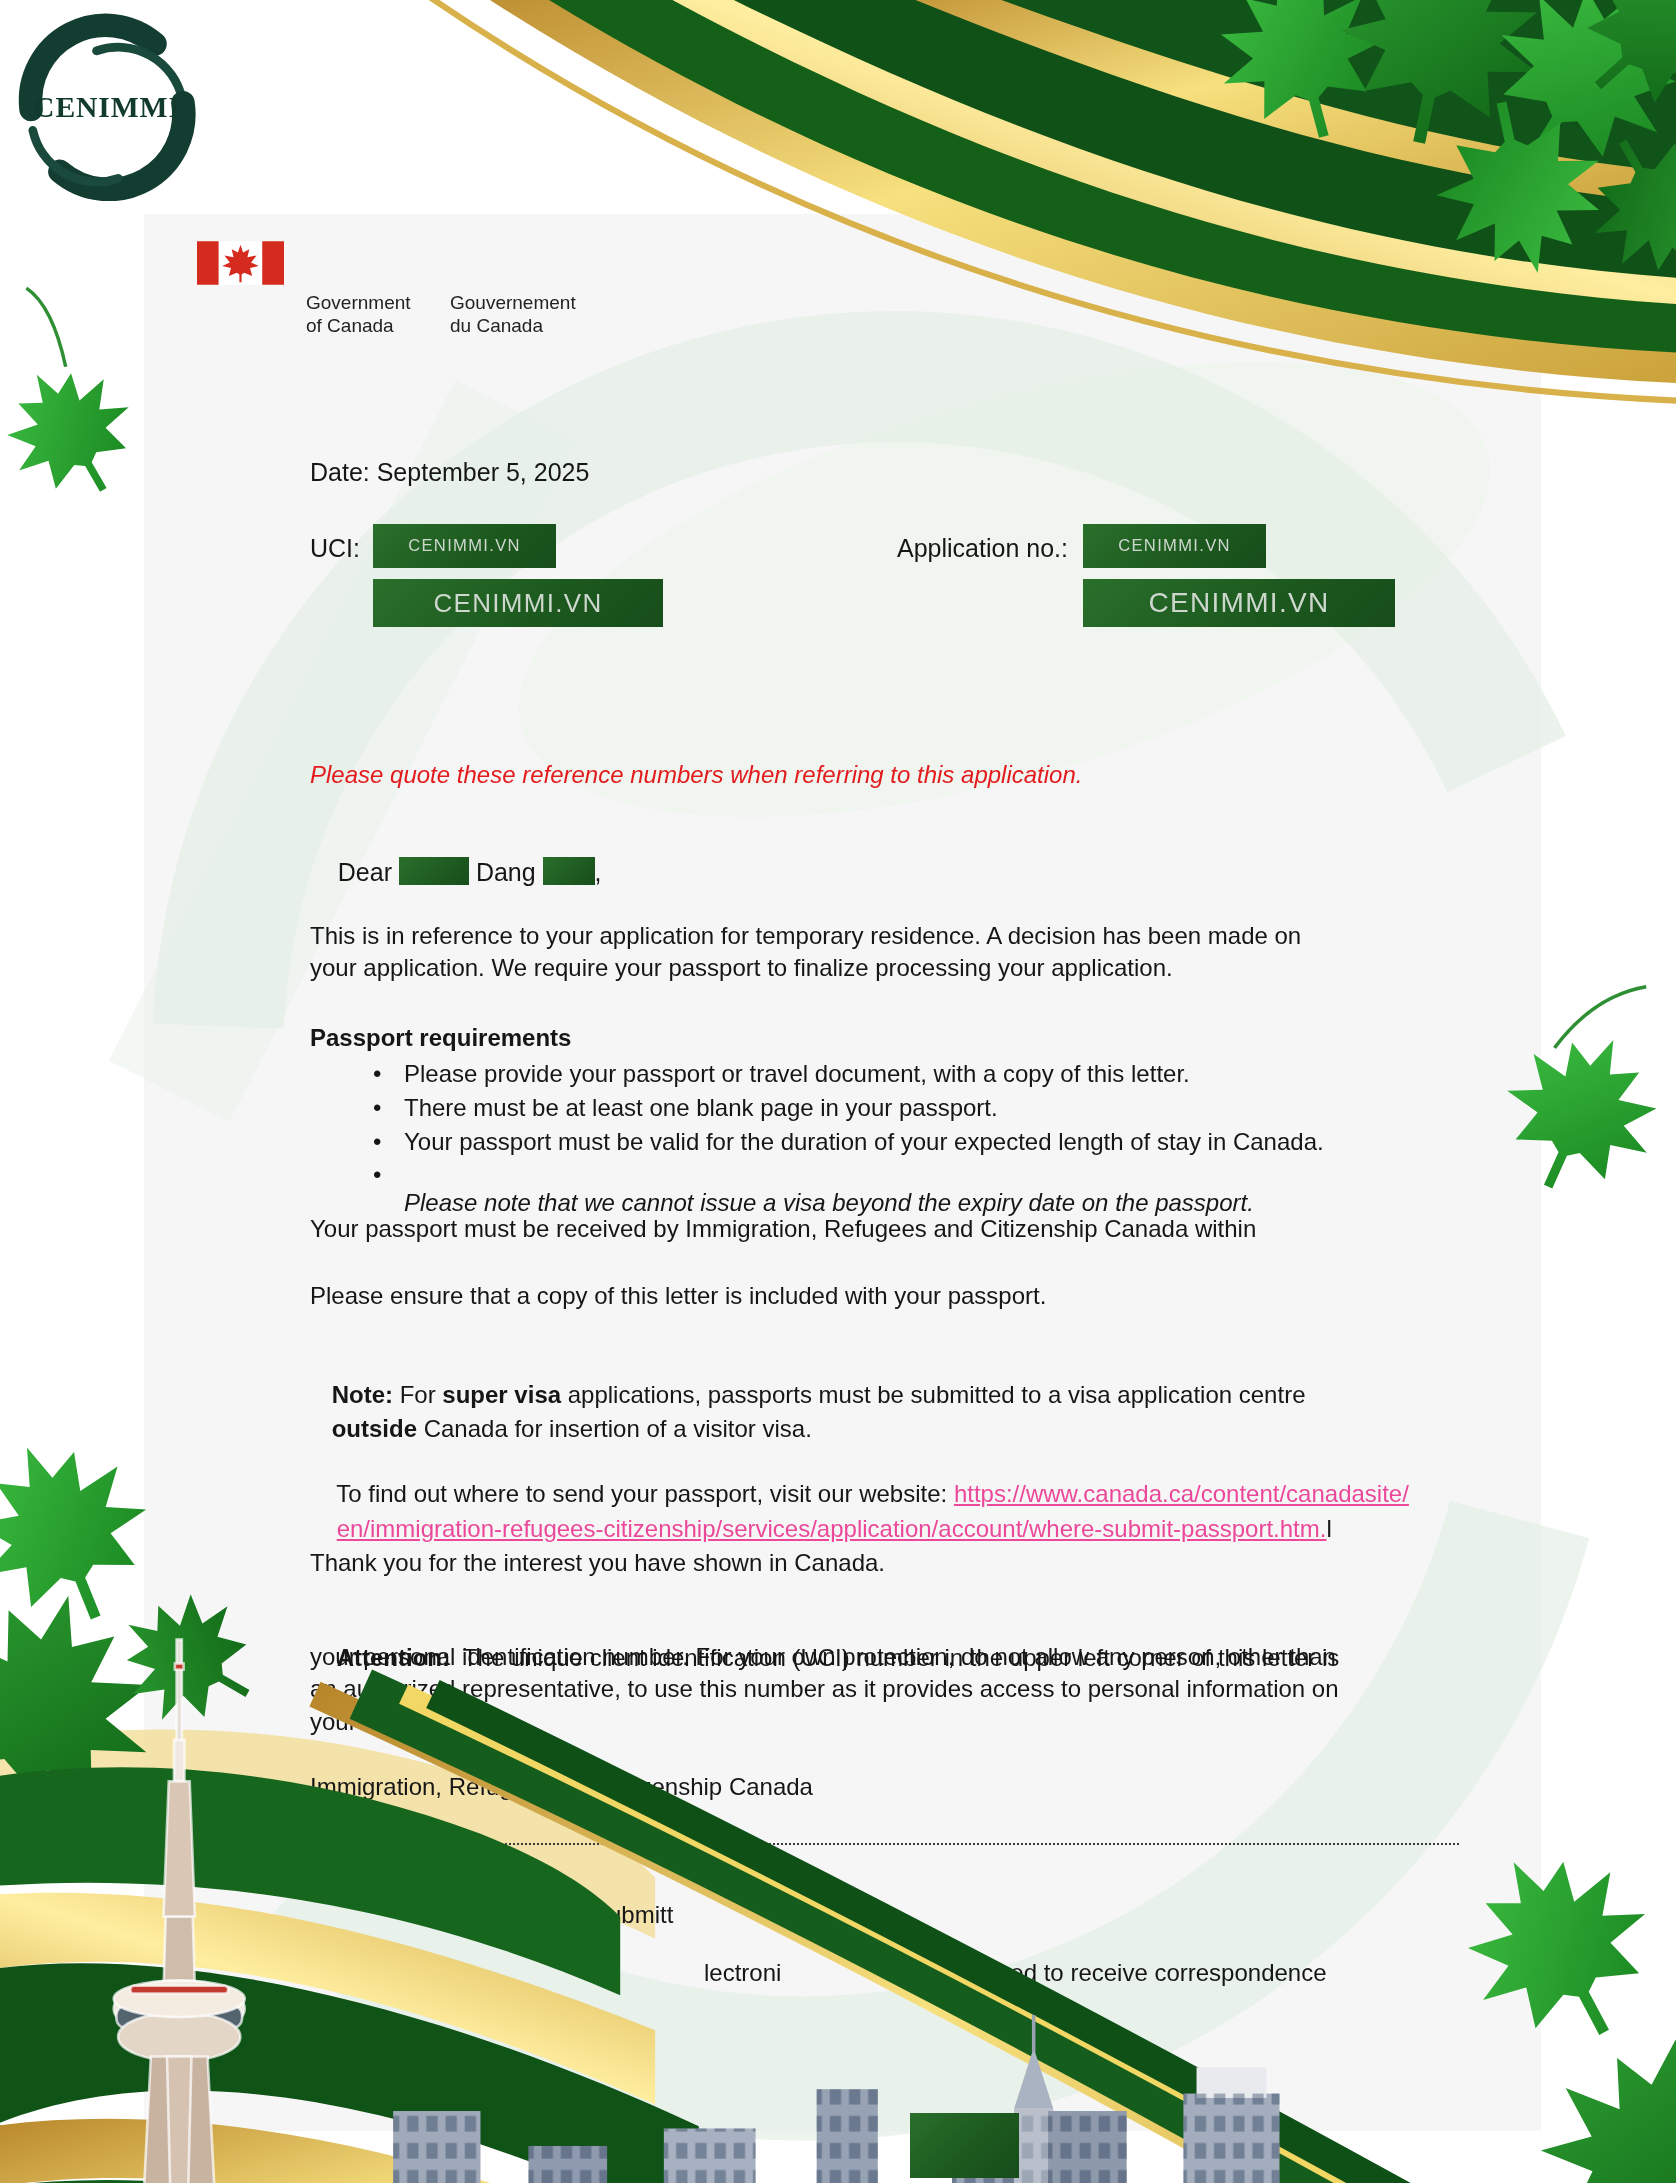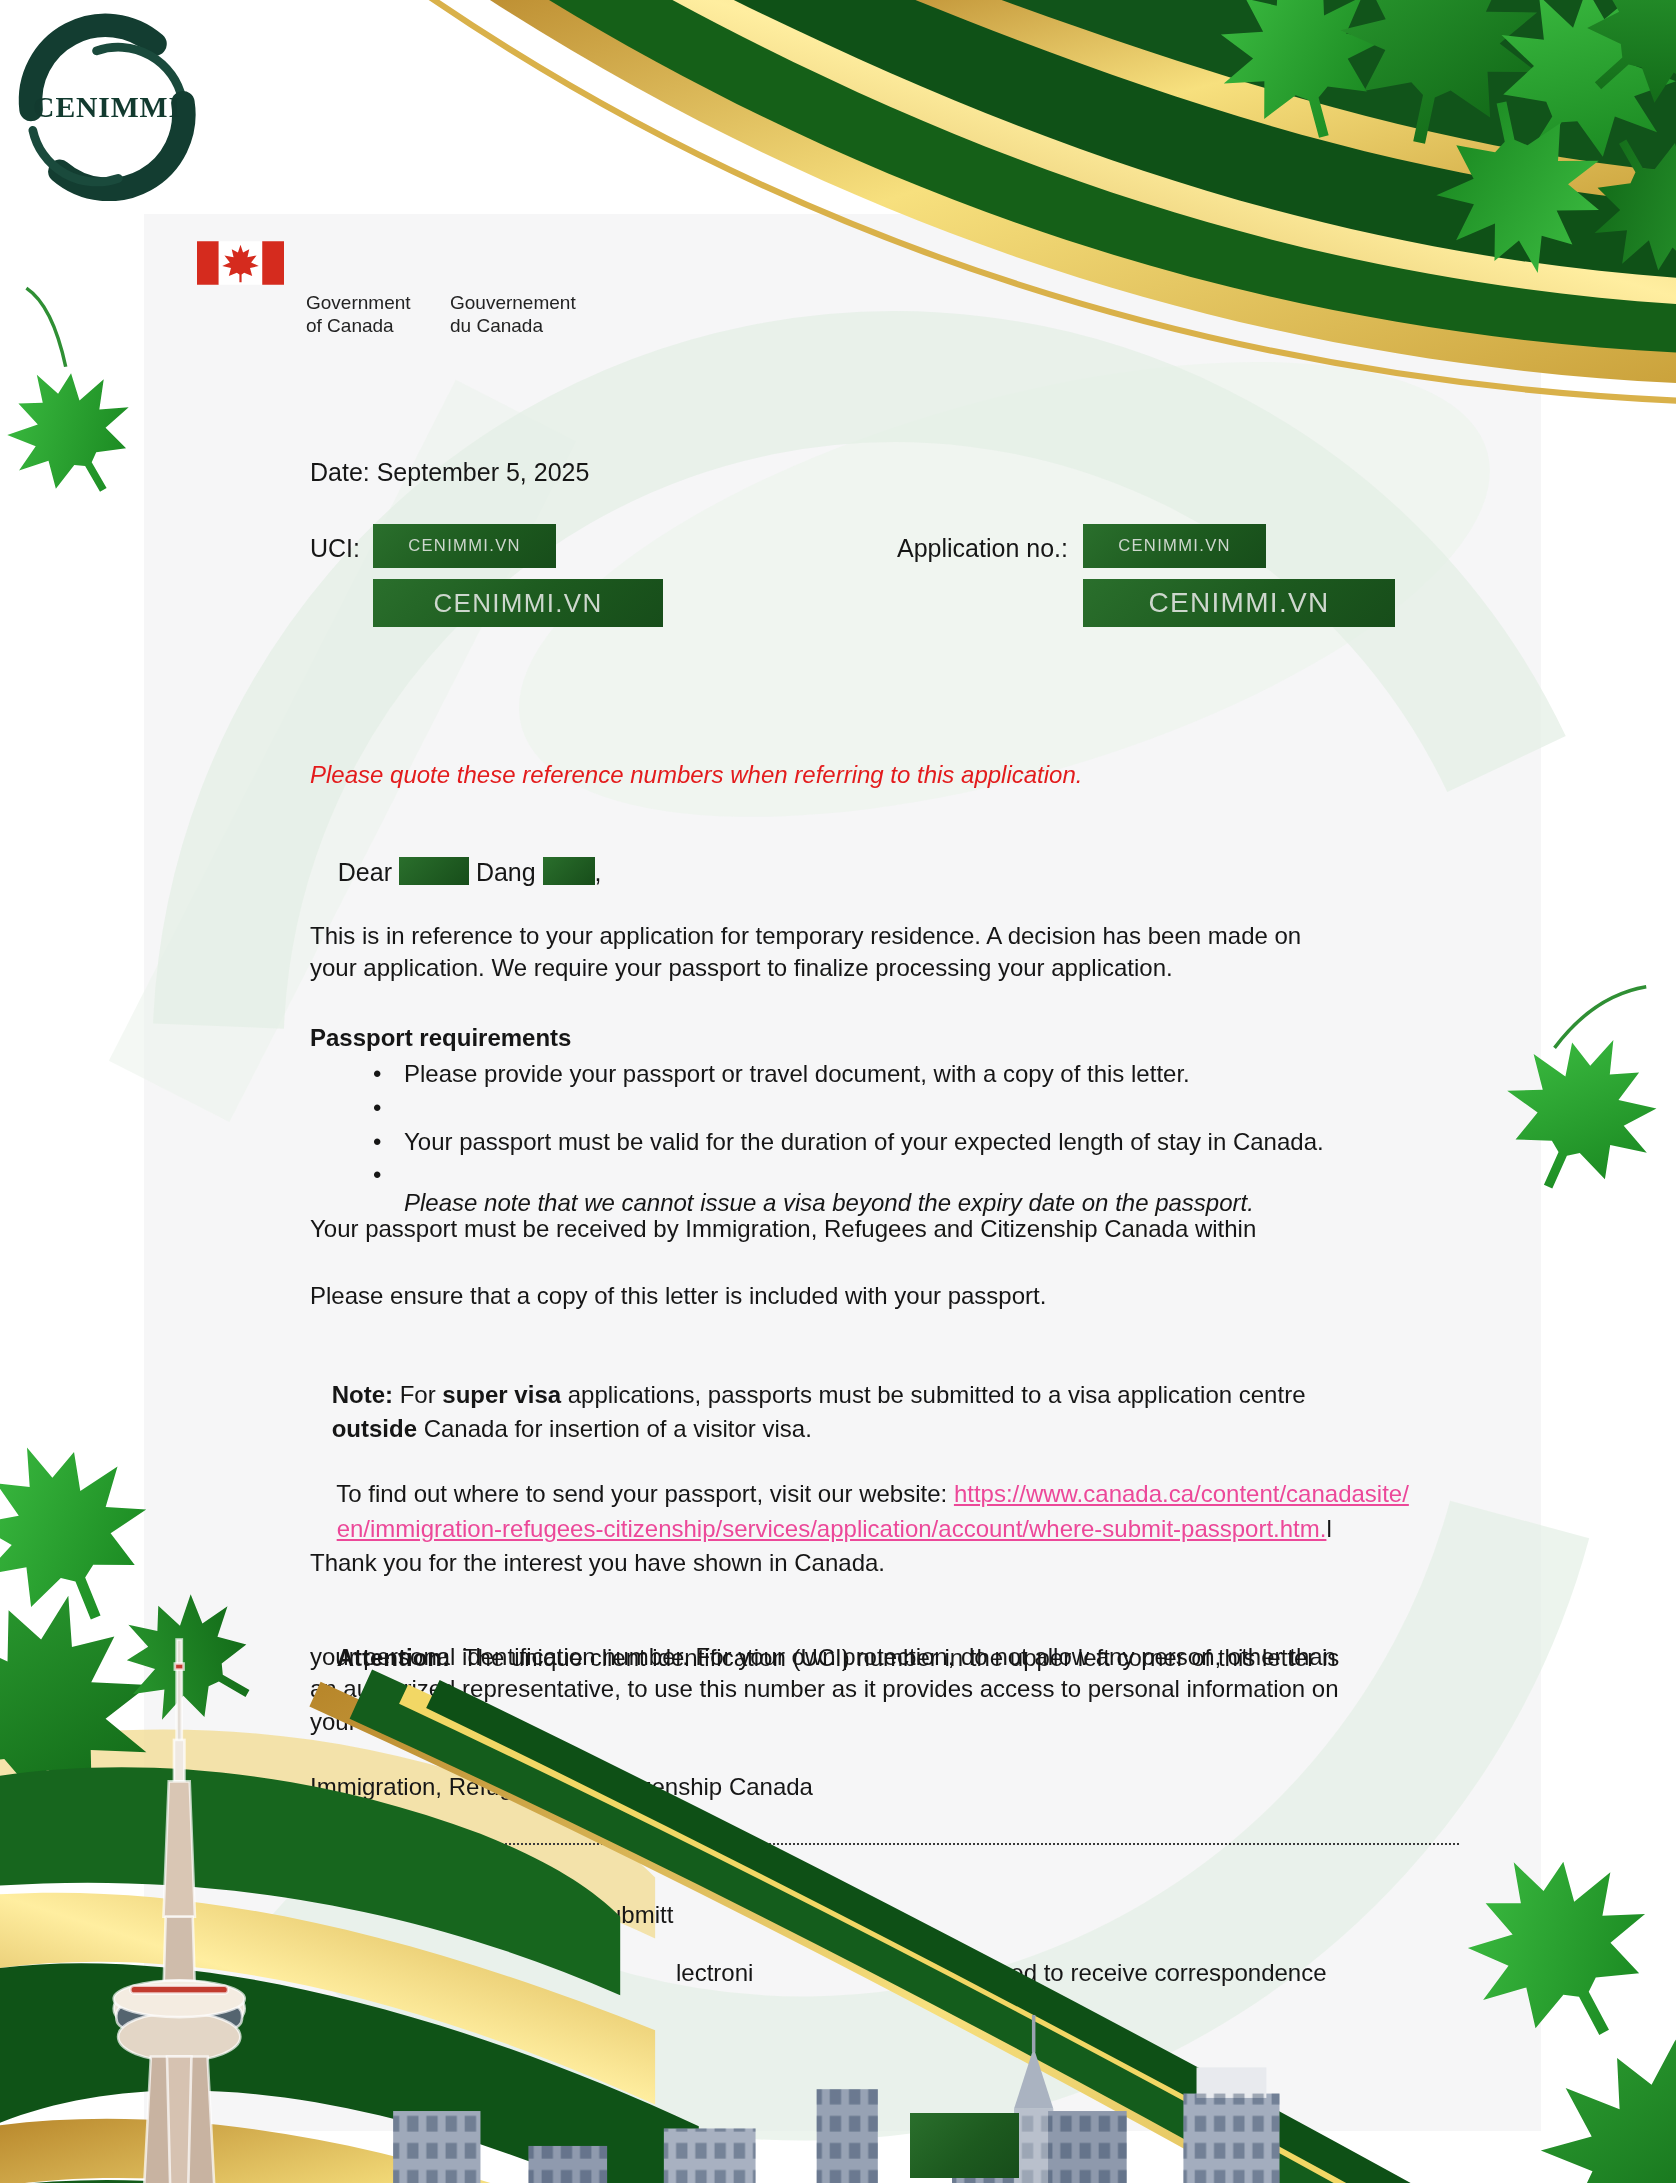--- a/index.html
+++ b/index.html
@@ -71,20 +71,21 @@
     <span>Dear </span><span class="redact-inline" style="width:70px;height:28px;"></span><span> Dang </span><span class="redact-inline" style="width:52px;height:28px;"></span><span>,</span>
   </div>
 
   <div class="t" style="left:310px;top:920px;">This is in reference to your application for temporary residence. A decision has been made on</div>
   <div class="t" style="left:310px;top:952px;">your application. We require your passport to finalize processing your application.</div>
 
   <div class="t b" style="left:310px;top:1022px;">Passport requirements</div>
   <div class="t" style="left:373px;top:1058px;">•	</div>
   <div class="t" style="left:404px;top:1058px;">Please provide your passport or travel document, with a copy of this letter.</div>
   <div class="t" style="left:373px;top:1092px;">•</div>
+  <div class="t" style="left:404px;top:1092px;">There must be at least one blank page in your passport.</div>
   <div class="t" style="left:373px;top:1126px;">•</div>
   <div class="t" style="left:404px;top:1126px;">Your passport must be valid for the duration of your expected length of stay in Canada.</div>
   <div class="t" style="left:373px;top:1159px;">•</div>
   <div class="t i" style="left:404px;top:1159px;">Please note that we cannot issue a visa beyond the expiry date on the passport.</div>
 
   <div class="t" style="left:310px;top:1213px;">Your passport must be received by Immigration, Refugees and Citizenship Canada within</div>
   <div class="t" style="left:310px;top:1280px;">Please ensure that a copy of this letter is included with your passport.</div>
 
   <div class="t" style="left:305px;top:1347px;">
     <span class="b">Note:</span><span> For </span><span class="b">super visa</span><span> applications, passports must be submitted to a visa application centre</span>
@@ -108,21 +109,21 @@
   <div class="t" style="left:310px;top:1641px;">your personal identification number. For your own protection, do not allow any person, other than</div>
   <div class="t" style="left:310px;top:1673px;">an authorized representative, to use this number as it provides access to personal information on</div>
   <div class="t" style="left:310px;top:1706px;">your file.</div>
 
   <div class="t" style="left:310px;top:1771px;">Immigration, Refugees and Citizenship Canada</div>
 
   <div class="dotted" style="left:474px;top:1843px;width:985px;"></div>
 
   <div class="t" style="left:596px;top:1899px;">submitt</div>
   <div class="t" style="left:857px;top:1899px;">unt.</div>
-  <div class="t" style="left:676px;top:1957px;text-align:right;">lectroni</div>
+  <div class="t" style="left:704px;top:1957px;text-align:right;">lectroni</div>
   <div class="t" style="left:989px;top:1957px;">reed to receive correspondence</div>
 
   <svg class="abs" style="left:0;top:0" width="1677" height="2373" viewBox="0 0 3840 5435">
     <defs>
       <linearGradient id="goldGrad" x1="0" y1="0" x2="1" y2="1">
         <stop offset="0" stop-color="#b8872b"></stop>
           <stop offset="0.45" stop-color="#f7e07e"></stop>
           <stop offset="1" stop-color="#caa13a"></stop>
       </linearGradient>
       <linearGradient id="goldGrad2" x1="0" y1="1" x2="1" y2="0">

